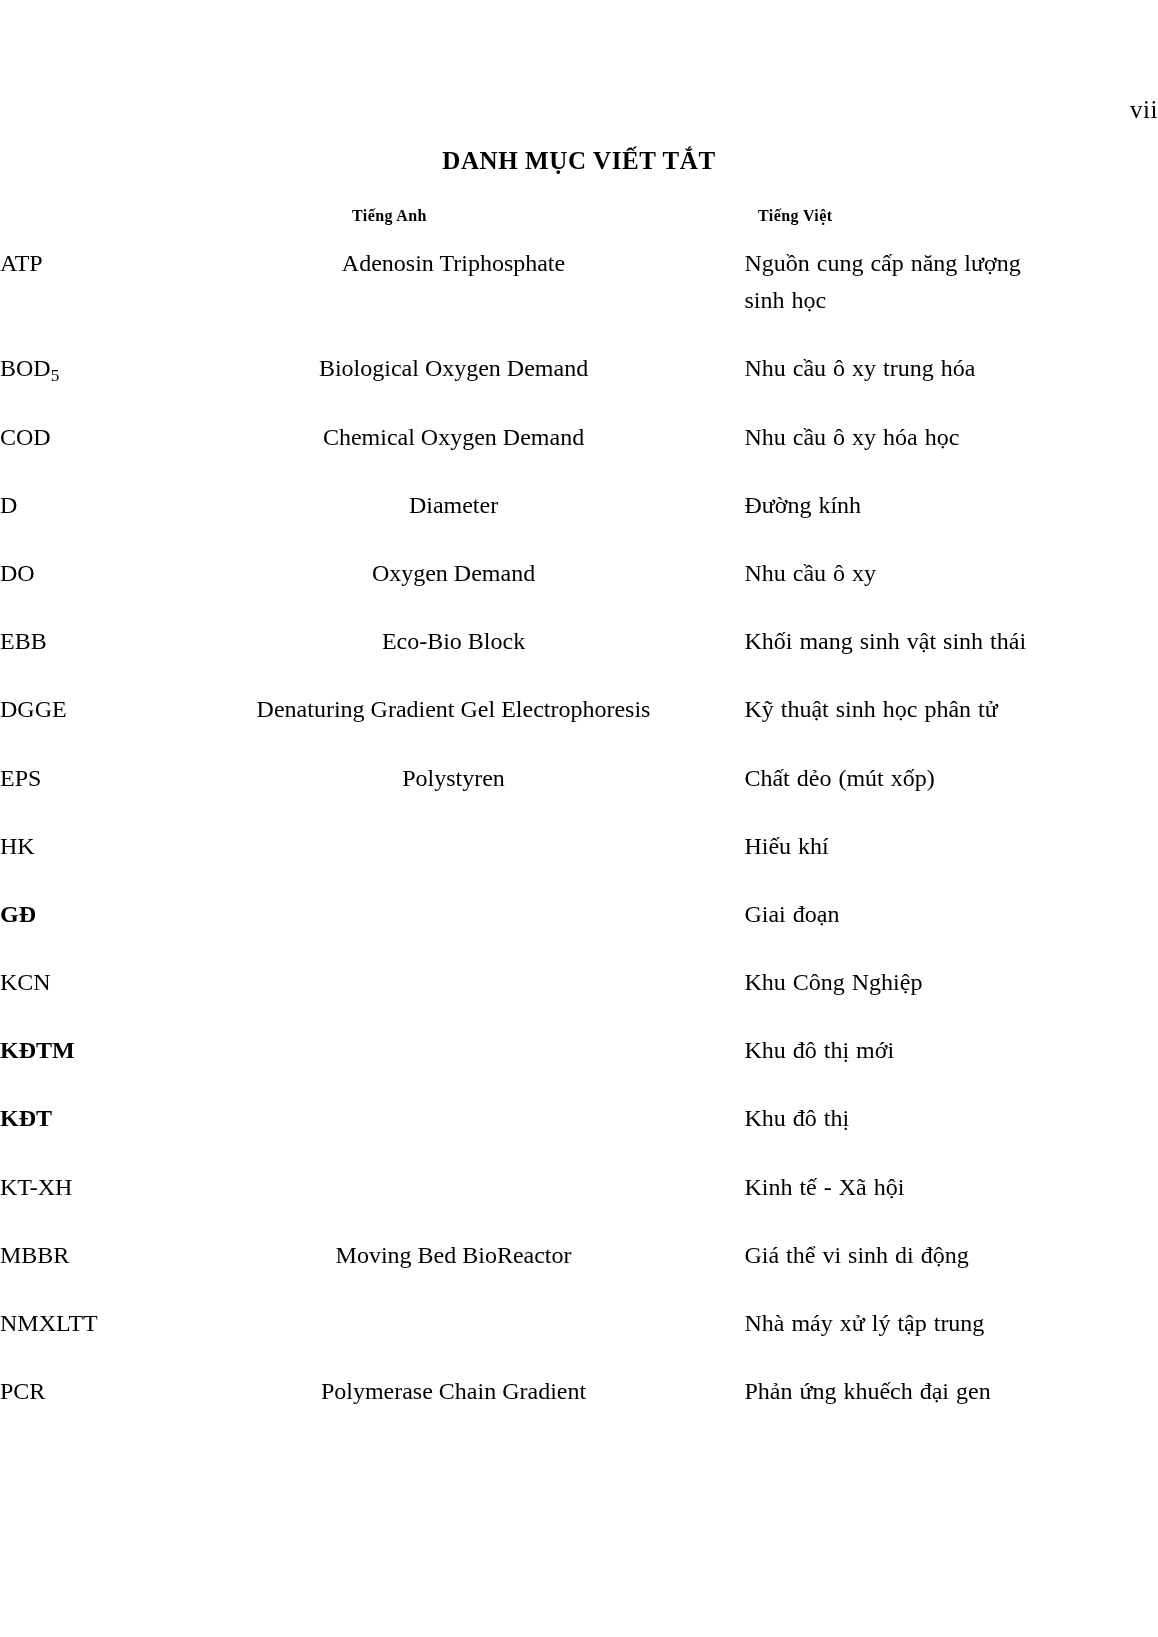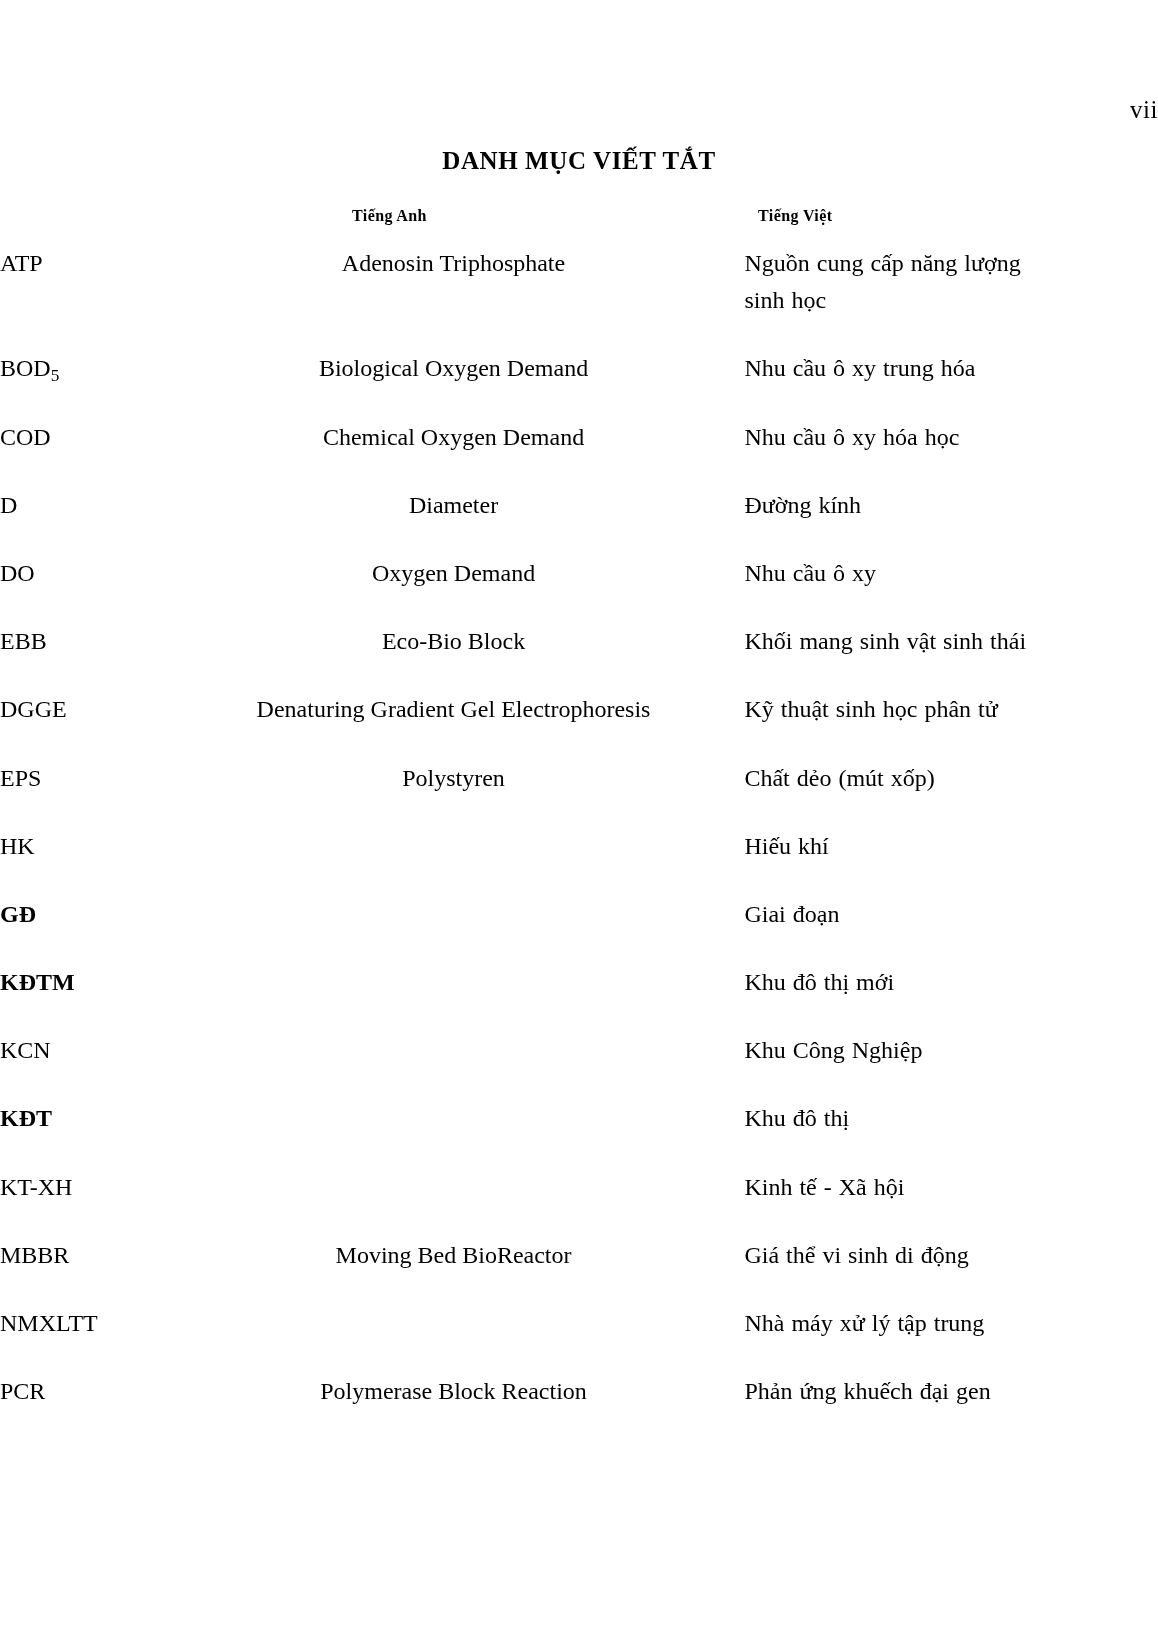--- a/index.html
+++ b/index.html
@@ -167,31 +167,31 @@
           </td>
         </tr>
         <tr>
           <td class="c-abbr bold-abbr"><span>GĐ</span></td>
           <td class="c-en"></td>
           <td class="c-vi">
             <span class="vi-wrap">Giai đoạn</span>
           </td>
         </tr>
         <tr>
+          <td class="c-abbr"><span>KCN</span></td>
+          <td class="c-en"></td>
+          <td class="c-vi">
+            <span class="vi-wrap">Khu Công Nghiệp</span>
+          </td>
+        </tr>
+        <tr>
           <td class="c-abbr bold-abbr"><span>KĐTM</span></td>
           <td class="c-en"></td>
           <td class="c-vi">
             <span class="vi-wrap">Khu đô thị mới</span>
-          </td>
-        </tr>
-        <tr>
-          <td class="c-abbr"><span>KCN</span></td>
-          <td class="c-en"></td>
-          <td class="c-vi">
-            <span class="vi-wrap">Khu Công Nghiệp</span>
           </td>
         </tr>
         <tr>
           <td class="c-abbr bold-abbr"><span>KĐT</span></td>
           <td class="c-en"></td>
           <td class="c-vi">
             <span class="vi-wrap">Khu đô thị</span>
           </td>
         </tr>
         <tr>
@@ -210,21 +210,21 @@
         </tr>
         <tr>
           <td class="c-abbr"><span>NMXLTT</span></td>
           <td class="c-en"></td>
           <td class="c-vi">
             <span class="vi-wrap">Nhà máy xử lý tập trung</span>
           </td>
         </tr>
         <tr>
           <td class="c-abbr"><span>PCR</span></td>
-          <td class="c-en">Polymerase Block Reaction</td>
+          <td class="c-en">Polymerase Chain Gradient</td>
           <td class="c-vi">
             <span class="vi-wrap">Phản ứng khuếch đại gen</span>
           </td>
         </tr>
       </tbody>
   </table>
 
 </div>
 
 </body></html>

